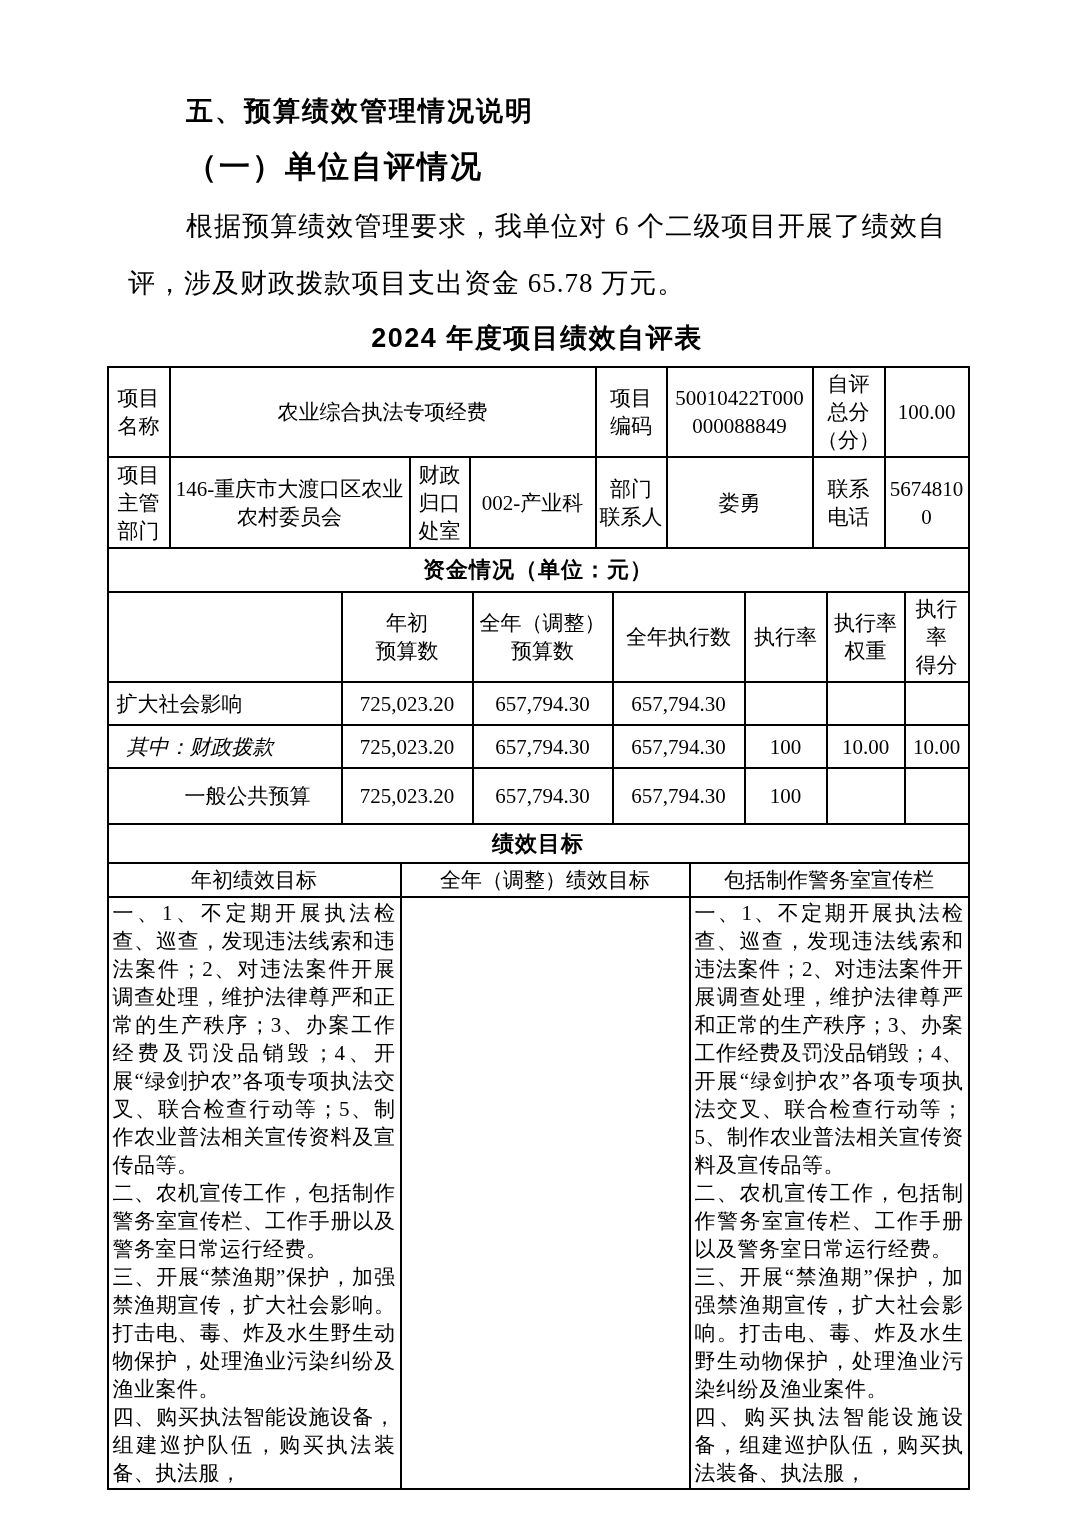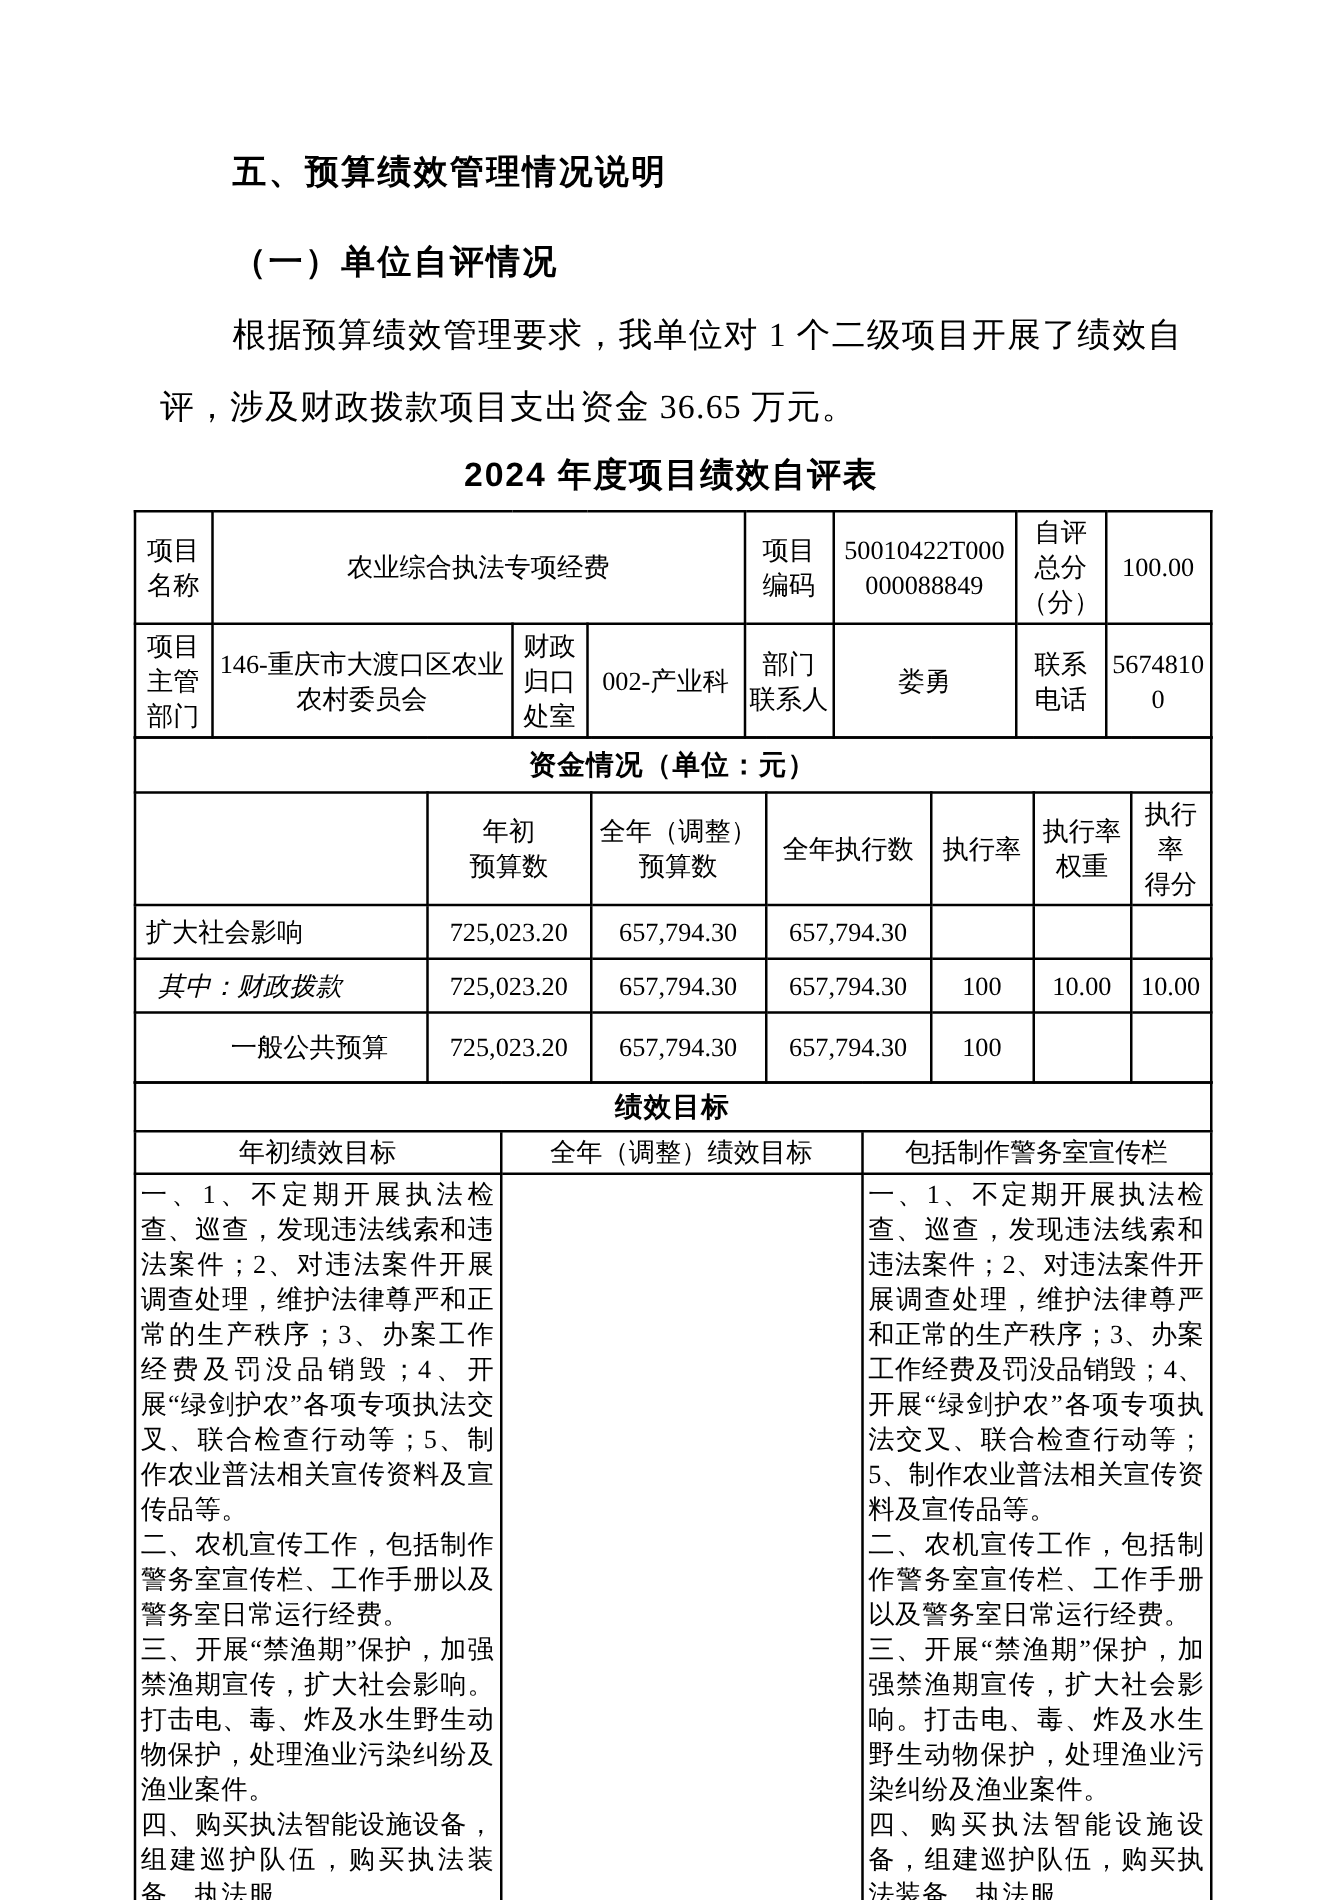--- a/index.html
+++ b/index.html
@@ -3,31 +3,31 @@
 <meta charset="utf-8">
 <style>
   * { margin: 0; padding: 0; box-sizing: border-box; }
   html, body { background: #ffffff; }
   body {
     width: 1074px; height: 1520px;
     font-family: "Liberation Serif", "DejaVu Serif", serif;
     color: #000;
     overflow: hidden;
   }
-  .page { width: 1074px; height: 1520px; padding-top: 120px; position: relative; }
+  .page { width: 1074px; height: 1520px; padding-top: 94px; position: relative; }
   .text-block { margin: 0 128px; }
   .h1 {
     font-family: "Liberation Sans", "DejaVu Sans", sans-serif;
     font-weight: 700; font-size: 27px; line-height: 34px;
     letter-spacing: 2px; text-indent: 58px;
   }
   .h2 {
     font-family: "Liberation Serif", "DejaVu Serif", serif;
-    font-weight: 700; font-size: 27px; line-height: 34px;
-    letter-spacing: 2px; text-indent: 58px; margin-top: 38px;
+    font-weight: 700; font-size: 31px; line-height: 34px;
+    letter-spacing: 2px; text-indent: 58px; margin-top: 22px;
   }
   .intro {
     font-size: 27px; line-height: 57px; letter-spacing: 1px;
     text-indent: 58px; text-align: justify; margin-top: 14px;
   }
   .tbl-title {
     text-align: center;
     font-family: "Liberation Sans", "DejaVu Sans", sans-serif;
     font-weight: 700; font-size: 27px; line-height: 36px;
     letter-spacing: 1.5px; margin-top: 8px;
@@ -62,21 +62,21 @@
   }
 </style>
 </head>
 <body>
 
 <div class="page">
 
   <div class="text-block">
     <div class="h1">五、预算绩效管理情况说明</div>
     <div class="h2">（一）单位自评情况</div>
-    <p class="intro">根据预算绩效管理要求，我单位对 1 个二级项目开展了绩效自评，涉及财政拨款项目支出资金 36.65 万元。</p>
+    <p class="intro">根据预算绩效管理要求，我单位对 6 个二级项目开展了绩效自评，涉及财政拨款项目支出资金 65.78 万元。</p>
   </div>
 
   <div class="tbl-title">2024 年度项目绩效自评表</div>
 
   <div class="tables">
 
     <table class="t1">
       <colgroup>
         <col style="width:62px">
           <col style="width:240px">

